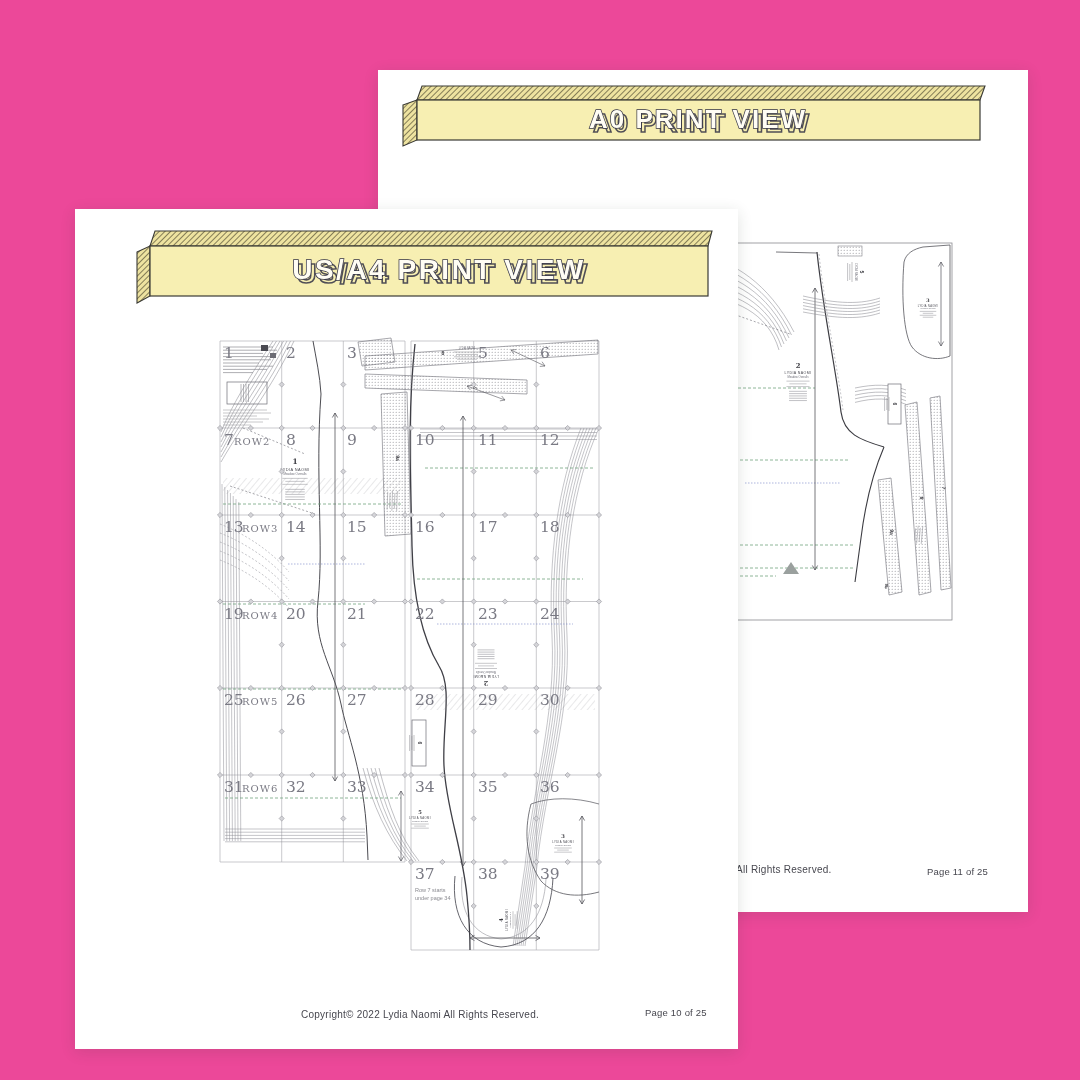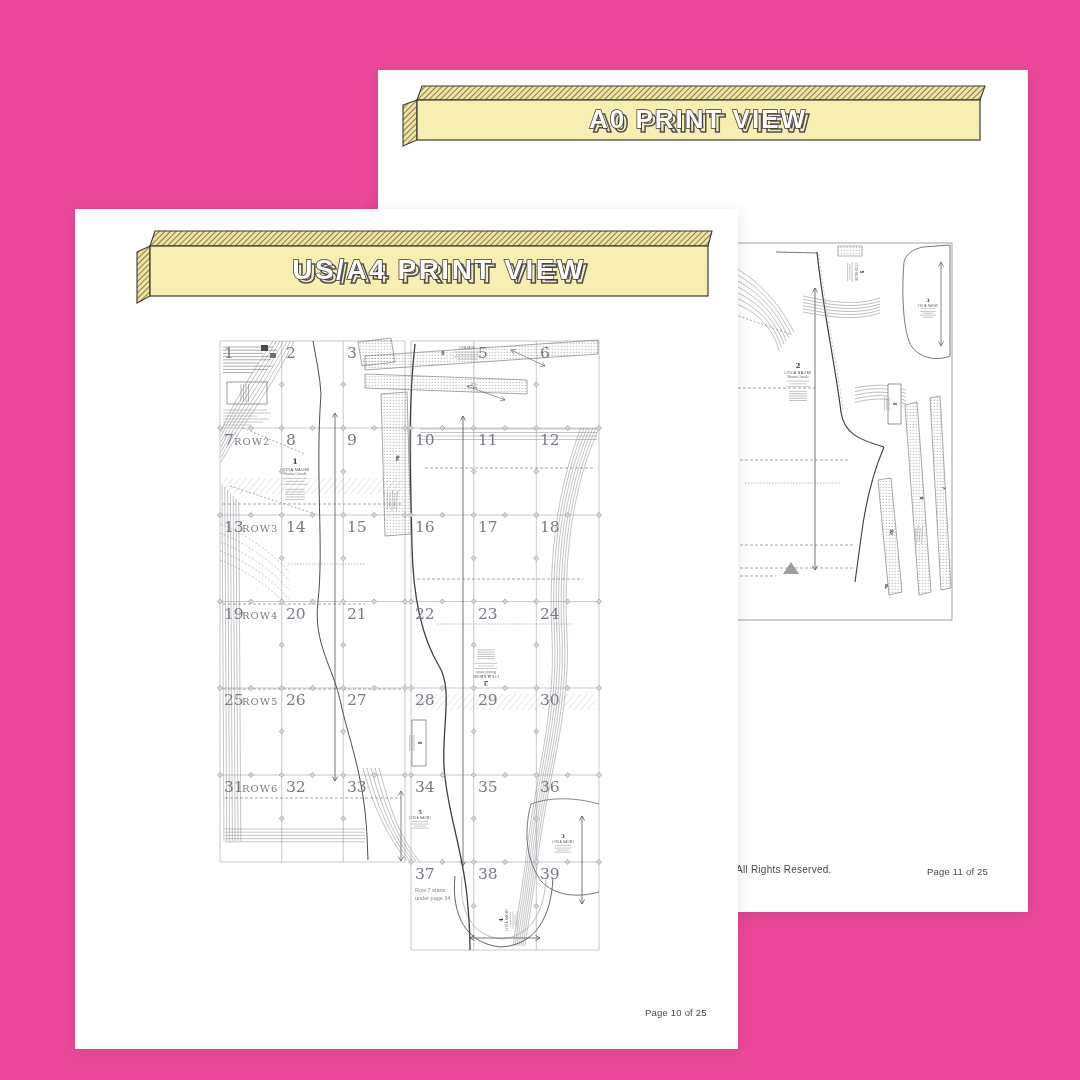--- a/index.html
+++ b/index.html
@@ -542,15 +542,16 @@
           <path d="M 321.3,306.15 L 323.90000000000003,308.75 L 321.3,311.35 L 318.7,308.75 Z" fill="#d4d4d8" stroke="#85858d" stroke-width="0.5"></path>
           <path d="M 258.7,392.9 L 261.3,395.5 L 258.7,398.1 L 256.09999999999997,395.5 Z" fill="#d4d4d8" stroke="#85858d" stroke-width="0.5"></path>
           <path d="M 321.3,392.9 L 323.90000000000003,395.5 L 321.3,398.1 L 318.7,395.5 Z" fill="#d4d4d8" stroke="#85858d" stroke-width="0.5"></path>
           <path d="M 258.7,479.9 L 261.3,482.5 L 258.7,485.1 L 256.09999999999997,482.5 Z" fill="#d4d4d8" stroke="#85858d" stroke-width="0.5"></path>
           <path d="M 321.3,479.9 L 323.90000000000003,482.5 L 321.3,485.1 L 318.7,482.5 Z" fill="#d4d4d8" stroke="#85858d" stroke-width="0.5"></path>
           <path d="M 258.7,567.4 L 261.3,570 L 258.7,572.6 L 256.09999999999997,570 Z" fill="#d4d4d8" stroke="#85858d" stroke-width="0.5"></path>
           <path d="M 321.3,567.4 L 323.90000000000003,570 L 321.3,572.6 L 318.7,570 Z" fill="#d4d4d8" stroke="#85858d" stroke-width="0.5"></path>
         </g>
       </svg>
 
+    <div class="footer-left" id="front-footer-left">Copyright© 2022  Lydia Naomi  All Rights Reserved.</div>
     <div class="footer-right" id="front-footer-right">Page 10 of 25</div>
   </div>
 </div>
 
 </body></html>

